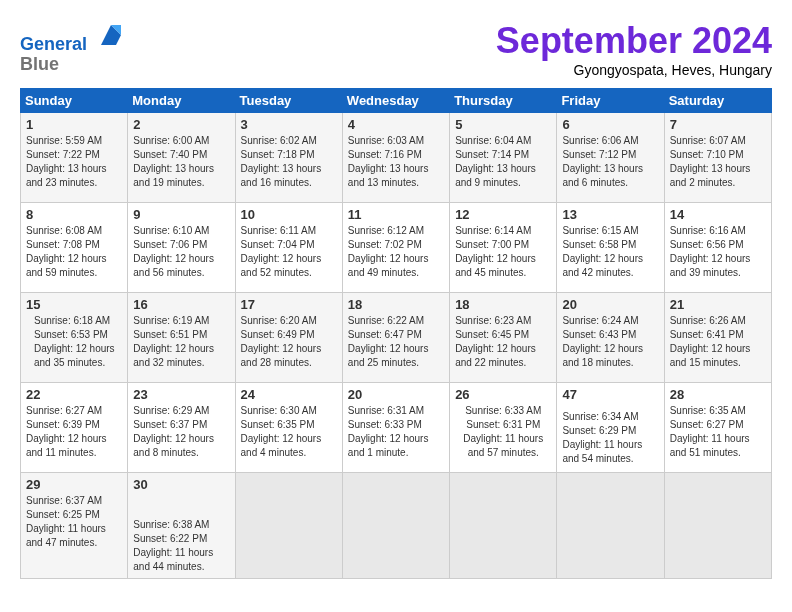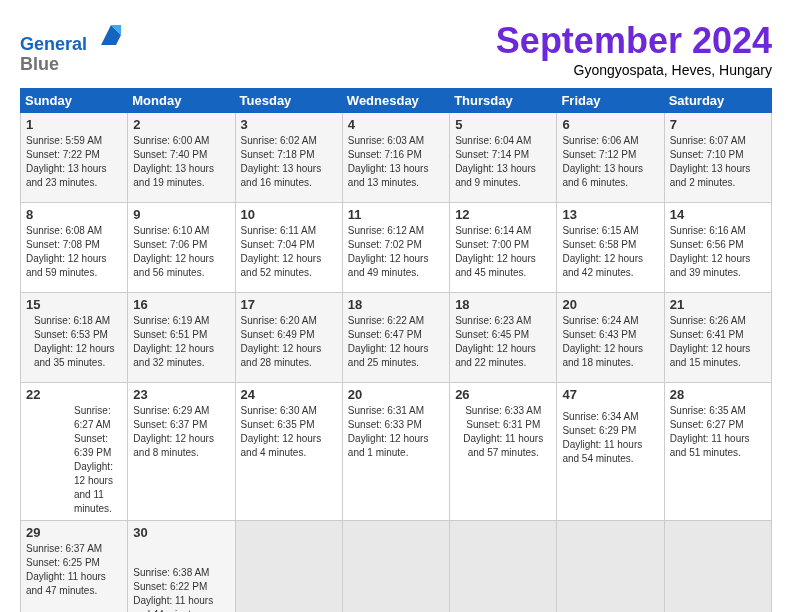--- a/index.html
+++ b/index.html
@@ -277,21 +277,21 @@
           <span class="day-num">21</span>
           <div class="day-detail" style="white-space: pre-line;">Sunrise: 6:26 AM
 Sunset: 6:41 PM
 Daylight: 12 hours
 and 15 minutes.</div>
         </td>
       </tr>
       <tr>
         <td>
           <span class="day-num">22</span>
-          <div class="day-detail" style="white-space: pre-line; margin-left: 48px;">Sunrise: 6:27 AM
+          <div class="day-detail" style="white-space: pre-line;">Sunrise: 6:27 AM
 Sunset: 6:39 PM
 Daylight: 12 hours
 and 11 minutes.</div>
         </td>
         <td>
           <span class="day-num">23</span>
           <div class="day-detail" style="white-space: pre-line;">Sunrise: 6:29 AM
 Sunset: 6:37 PM
 Daylight: 12 hours
 and 8 minutes.</div>

